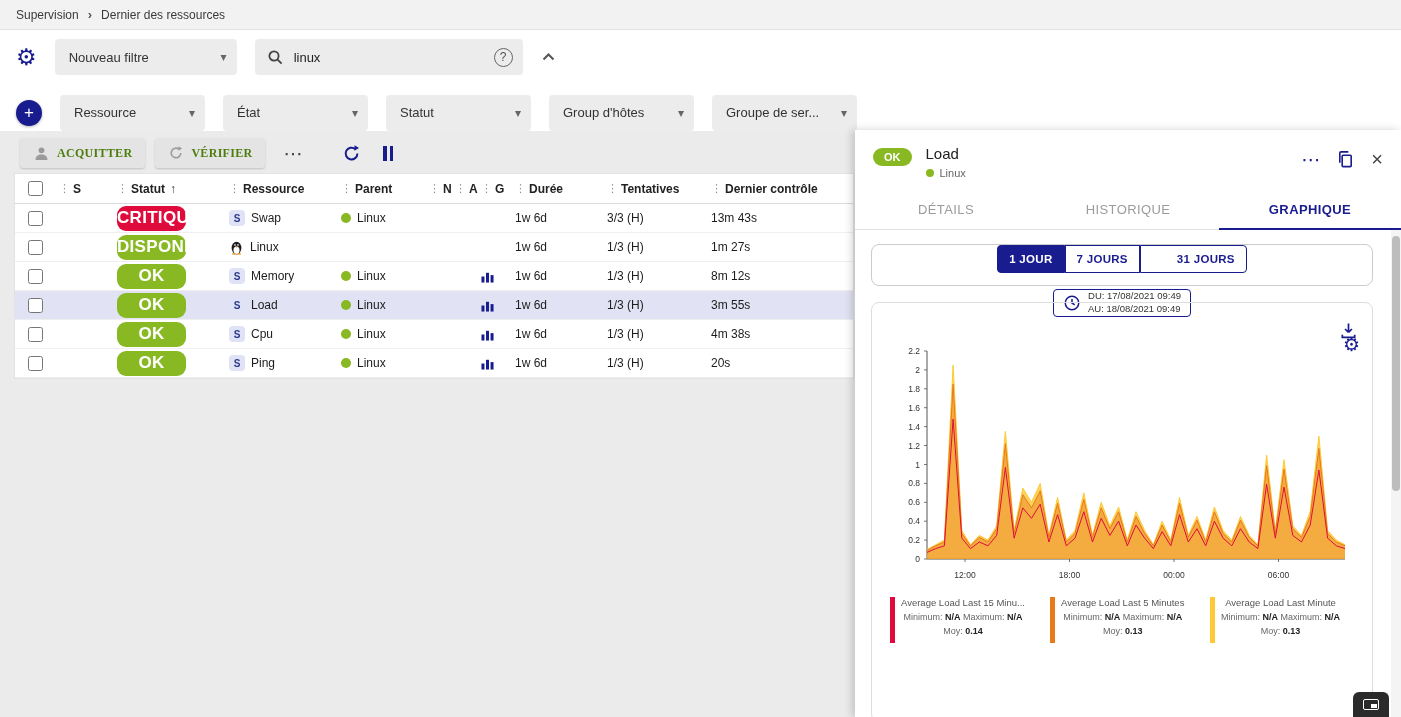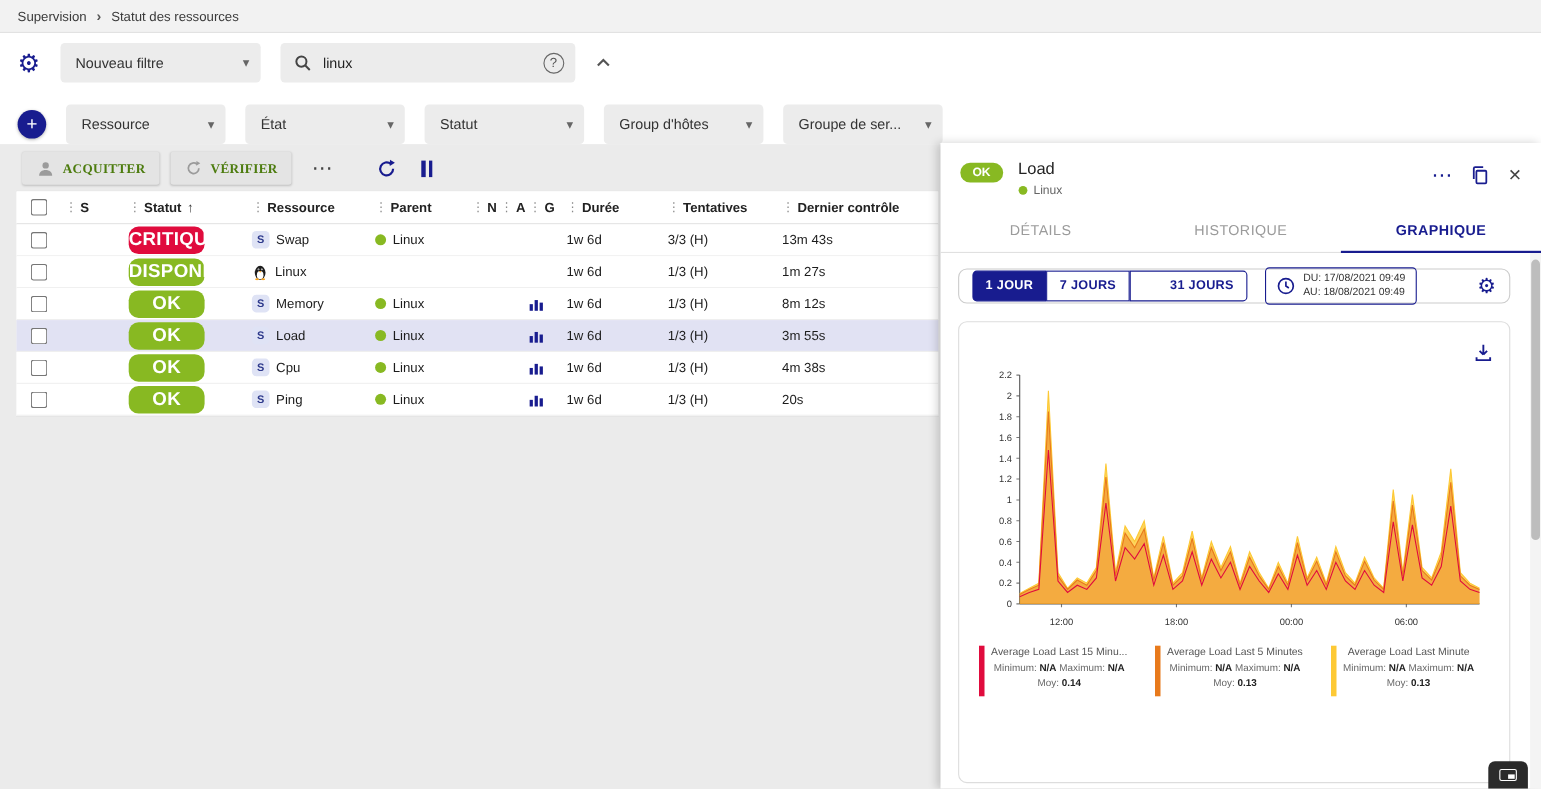--- a/index.html
+++ b/index.html
@@ -83,22 +83,22 @@
   .panel-host .gdot { width:8px; height:8px; }
   .panel-actions { display:flex; align-items:center; gap:16px; padding-top:4px; }
   .more-ic { color:var(--accent); font-size:19px; cursor:pointer; line-height:1; }
   .close-ic { color:#444; font-size:20px; cursor:pointer; line-height:1; }
   .tabs { display:flex; border-bottom:1px solid #e0e0e0; margin-top:2px; }
   .tab { flex:1; text-align:center; padding:11px 0 12px; font-size:13px; letter-spacing:.4px; color:#9b9b9b;
     cursor:pointer; position:relative; }
   .tab.active { color:var(--accent); font-weight:bold; }
   .tab.active::after { content:""; position:absolute; left:0; right:0; bottom:-1px; height:2px; background:var(--accent); }
   .panel-body { padding:14px 28px 0 16px; }
-  .time-card { border:1px solid #ccc; border-radius:8px; height:32px; display:flex; align-items:center;
-    padding:0 12px; gap:16px; }
+  .time-card { border:1px solid #ccc; border-radius:8px; height:42px; display:flex; align-items:center;
+    padding:0 12px; gap:16px;flex-direction:column; }
   .range-group { display:flex; }
   .range-btn { height:28px; padding:0 11px; font-size:11.5px; font-weight:bold; letter-spacing:.3px;
     border:1px solid var(--accent); background:#fff; color:var(--accent); cursor:pointer;
     font-family:"Liberation Sans",sans-serif; }
   .range-btn:first-child { border-radius:4px 0 0 4px; }
   .range-btn:last-child { border-radius:0 4px 4px 0;padding-left:36px; }
   .range-btn.active { background:var(--accent); color:#fff; }
   .date-ctl { border:1px solid var(--accent); border-radius:4px; height:34px; display:flex; align-items:center;
     gap:7px; padding:0 9px; cursor:pointer; }
   .date-lines { display:flex; flex-direction:column; font-size:9.5px; color:#333; line-height:1.35; }
@@ -130,21 +130,21 @@
 </style>
 </head>
 <body>
 
 <div id="app">
 
   <header id="breadcrumb-bar">
     <nav>
         <span class="bc-item">Supervision</span>
         <span class="bc-sep">›</span>
-        <span class="bc-item">Statut des ressources</span>
+        <span class="bc-item">Dernier des ressources</span>
       </nav>
   </header>
 
   <section id="filter-area">
     <div class="frow frow1">
       <span class="gear">⚙</span>
       <div class="select w-filter">
         <span>Nouveau filtre</span>
         <span class="caret">▾</span>
       </div>

